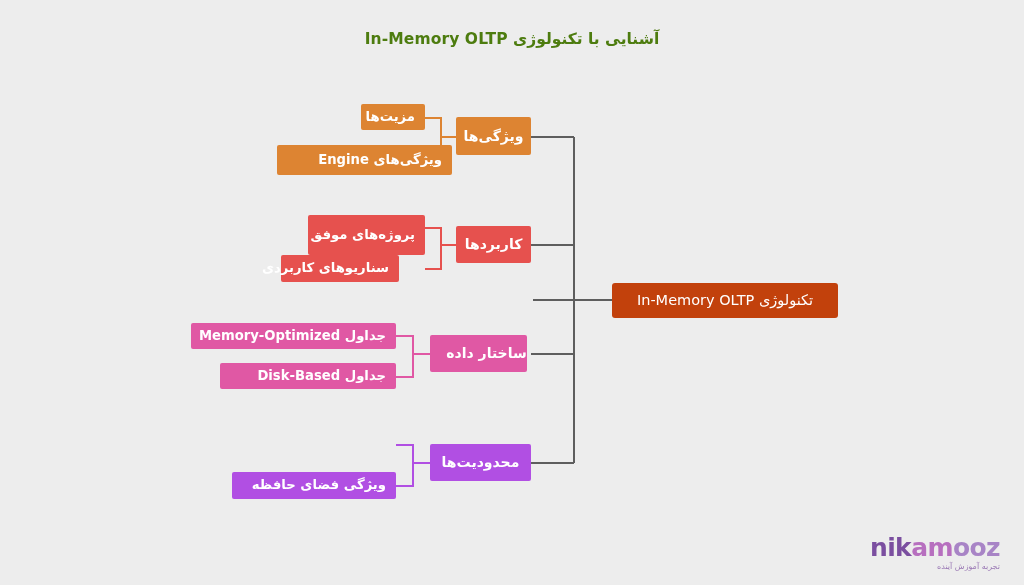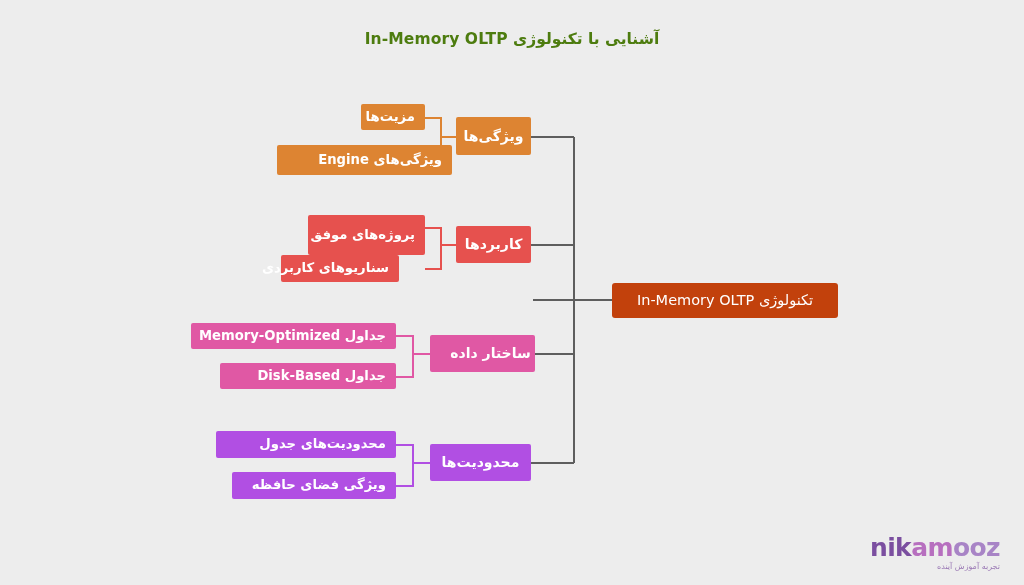--- a/index.html
+++ b/index.html
@@ -157,21 +157,21 @@
   <div class="bk h r" style="left:425px; top:268px; width:17px;"></div>
   <div class="bk h r" style="left:440px; top:244px; width:16px;"></div>
 
   <div class="node leaf c-red" style="left:308px; top:215px; width:117px; height:40px;">
     <span>پروژه‌های موفق</span>
   </div>
   <div class="node leaf c-red" style="left:281px; top:255px; width:118px; height:27px;">
     <span>سناریوهای کاربردی</span>
   </div>
 
-  <div class="node branch c-pink" style="left:430px; top:335px; width:105px; height:37px;padding-left:16px;">
+  <div class="node branch c-pink" style="left:430px; top:335px; width:97px; height:37px;padding-left:16px;">
     <span>ساختار داده</span>
   </div>
   <div class="bk v p" style="left:412px; top:335px; height:43px;"></div>
   <div class="bk h p" style="left:396px; top:335px; width:18px;"></div>
   <div class="bk h p" style="left:396px; top:376px; width:18px;"></div>
   <div class="bk h p" style="left:412px; top:353px; width:18px;"></div>
 
   <div class="node leaf c-pink" style="left:191px; top:323px; width:205px; height:26px;">
     <span>جداول Memory-Optimized</span>
   </div>
@@ -180,23 +180,20 @@
   </div>
 
   <div class="node branch c-purple" style="left:430px; top:444px; width:101px; height:37px;">
     <span>محدودیت‌ها</span>
   </div>
   <div class="bk v u" style="left:412px; top:444px; height:43px;"></div>
   <div class="bk h u" style="left:396px; top:444px; width:18px;"></div>
   <div class="bk h u" style="left:396px; top:485px; width:18px;"></div>
   <div class="bk h u" style="left:412px; top:462px; width:18px;"></div>
 
-  <div class="node leaf c-purple" style="left:216px; top:431px; width:180px; height:27px;">
-    <span>محدودیت‌های جدول</span>
-  </div>
   <div class="node leaf c-purple" style="left:232px; top:472px; width:164px; height:27px;">
     <span>ویژگی فضای حافظه</span>
   </div>
 
   <div class="logo">
     <div class="logo-word"><span>nik</span><span class="semi">am</span><span class="lite">ooz</span></div>
     <div class="logo-tag">تجربه آموزش آینده</div>
   </div>
 
 </div>

